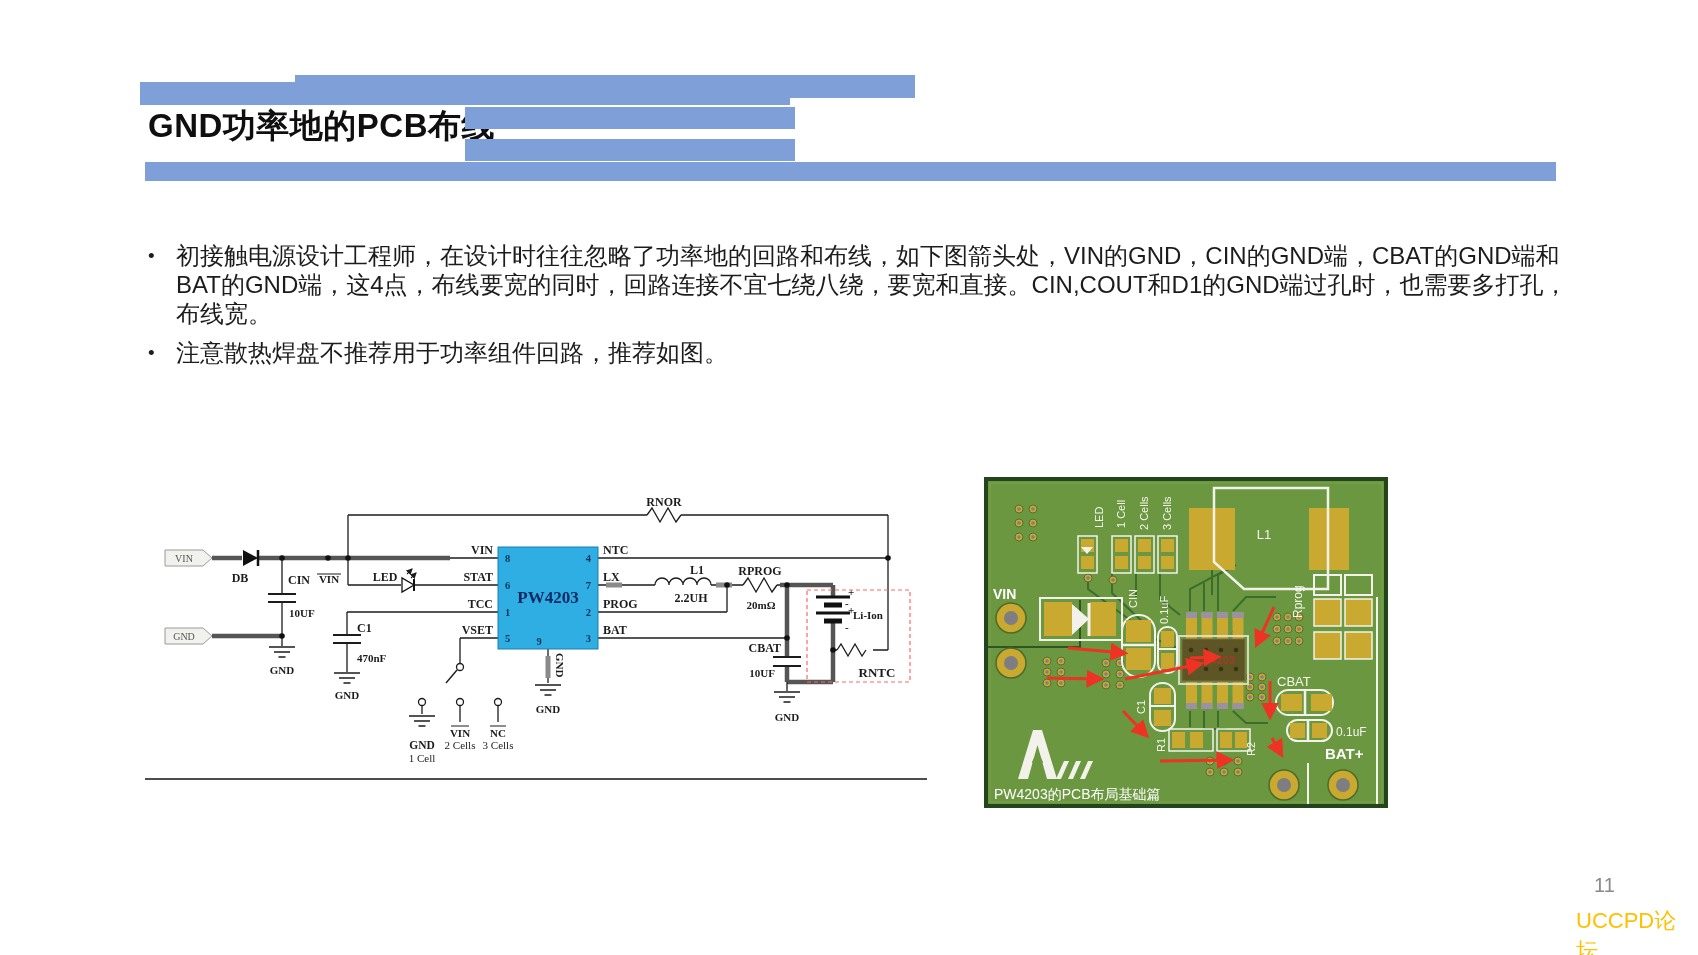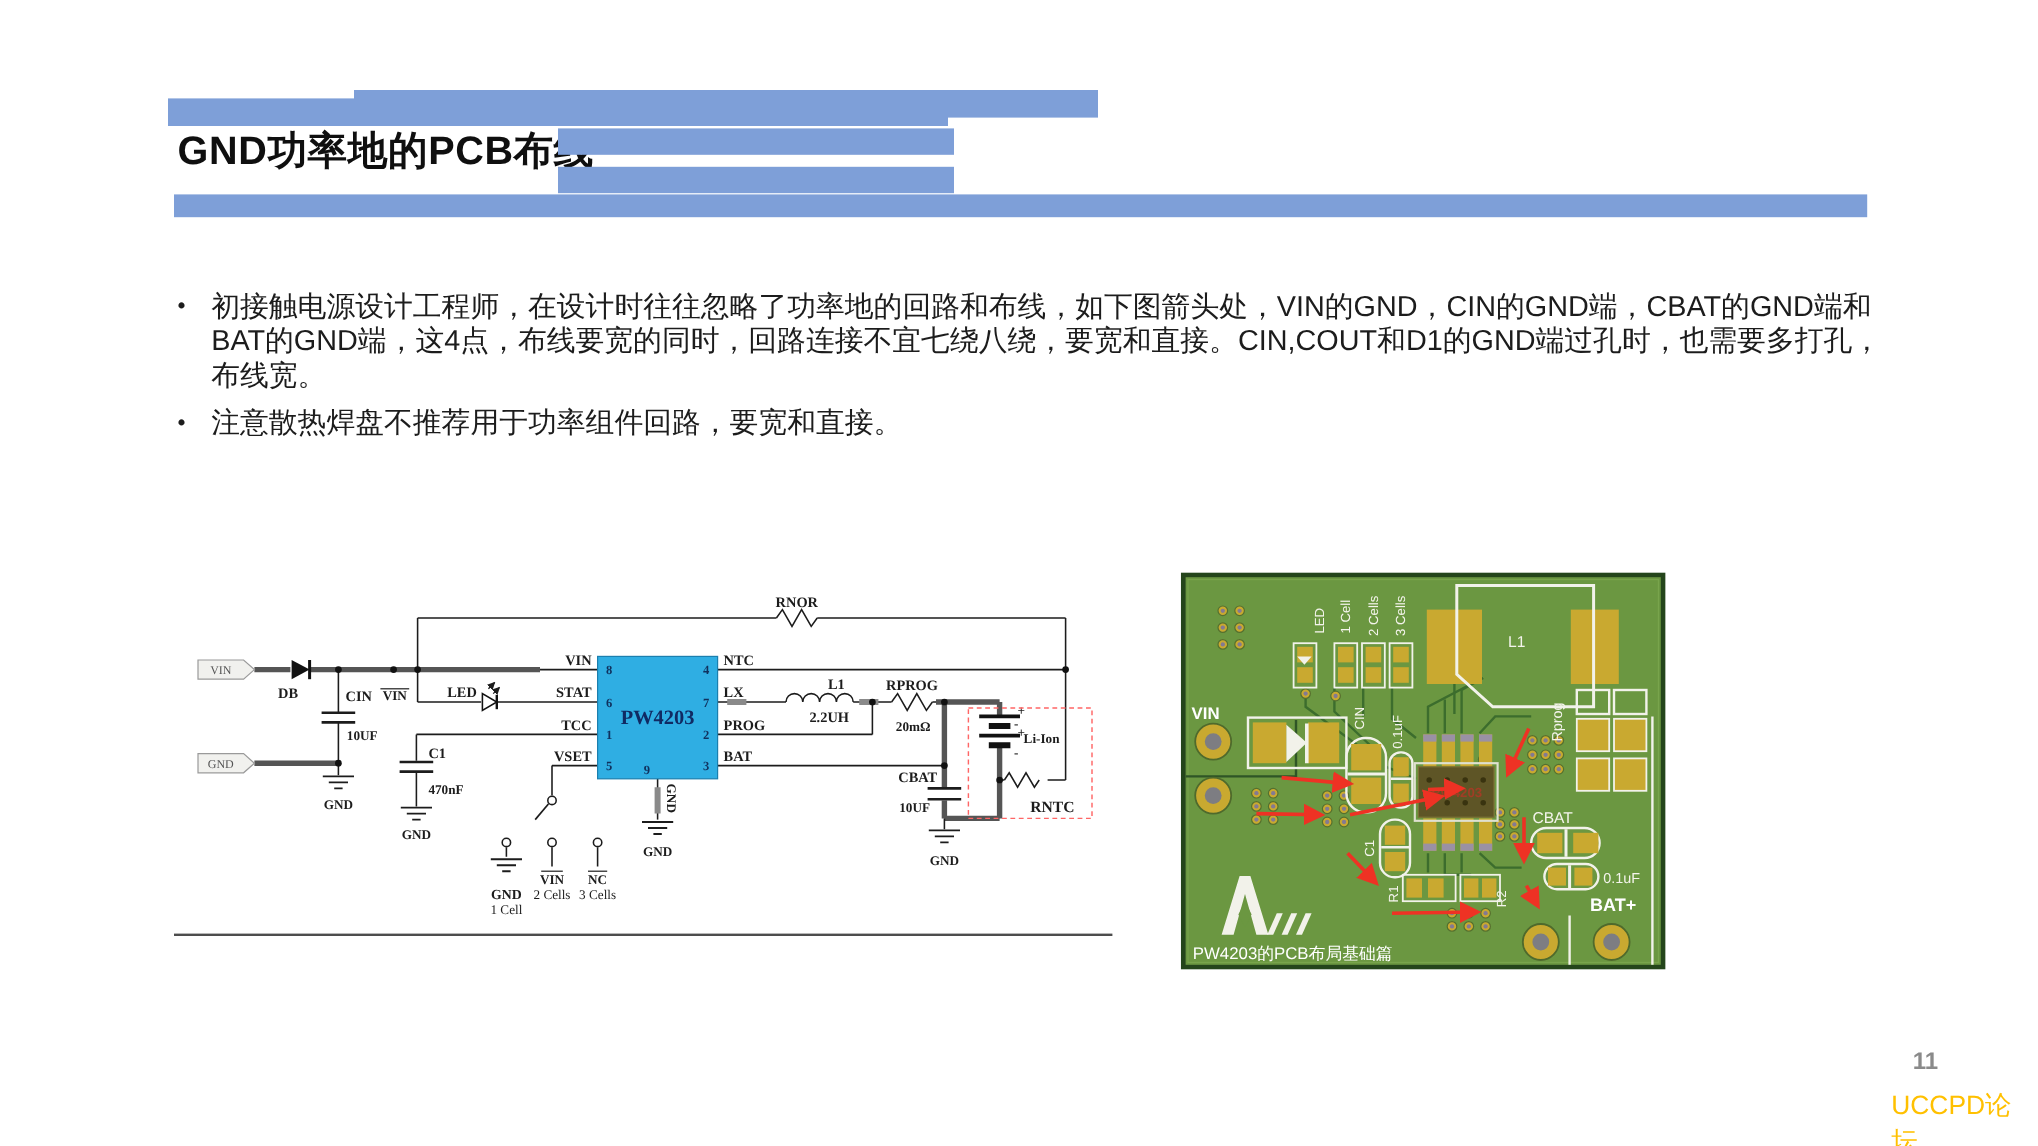--- a/index.html
+++ b/index.html
@@ -11,21 +11,21 @@
   .bar-side-1{left:465px;top:107px;width:330px;height:22px;}
   .bar-side-2{left:465px;top:139px;width:330px;height:22px;}
   .bar-full{left:145px;top:162px;width:1411px;height:19px;}
   .title{position:absolute;left:148px;top:104px;font-size:33px;font-weight:bold;color:#0f0f0f;letter-spacing:0.5px;}
   .bullets{position:absolute;left:148px;top:241px;width:1436px;font-size:24px;color:#1c1c1c;line-height:29px;}
   .bullet{display:flex;margin-bottom:10px;}
   .mark{width:28px;flex:none;font-size:19px;line-height:29px;}
   .btext{flex:1;}
   .schline{position:absolute;left:145px;top:778px;width:782px;height:2px;background:#4d4d4d;}
   .fig{position:absolute;}
-  .pagenum{position:absolute;left:1594px;top:874px;font-size:20px;color:#8a8a8a;font-weight:bold;}
+  .pagenum{position:absolute;left:1594px;top:874px;font-size:20px;color:#8a8a8a;}
   .watermark{position:absolute;left:1576px;top:906px;font-size:22px;color:#FFC000;}
   
   .s-lbl{font-family:"Liberation Serif",serif;font-size:12px;font-weight:bold;fill:#1c1c1c;}
   .s-val{font-family:"Liberation Serif",serif;font-size:11px;font-weight:bold;fill:#1c1c1c;}
   .s-pin{font-family:"Liberation Serif",serif;font-size:10.5px;font-weight:bold;fill:#10315e;}
   .s-chip{font-family:"Liberation Serif",serif;font-size:17px;font-weight:bold;fill:#102a63;}
   .s-tag{font-family:"Liberation Serif",serif;font-size:10px;fill:#555;}
   .wire{stroke:#1c1c1c;stroke-width:1.3;fill:none;}
   .thick{stroke:#555;stroke-width:4.5;fill:none;}
   .blob{stroke:#8a8a8a;stroke-width:5;fill:none;}
@@ -56,21 +56,21 @@
   <div class="bar bar-side-2"></div>
   <div class="bar bar-full"></div>
 
   <div class="bullets">
     <div class="bullet">
       <span class="mark">•</span>
       <span class="btext">初接触电源设计工程师，在设计时往往忽略了功率地的回路和布线，如下图箭头处，VIN的GND，CIN的GND端，CBAT的GND端和BAT的GND端，这4点，布线要宽的同时，回路连接不宜七绕八绕，要宽和直接。CIN,COUT和D1的GND端过孔时，也需要多打孔，布线宽。</span>
     </div>
     <div class="bullet">
       <span class="mark">•</span>
-      <span class="btext">注意散热焊盘不推荐用于功率组件回路，要宽和直接。</span>
+      <span class="btext">注意散热焊盘不推荐用于功率组件回路，推荐如图。</span>
     </div>
   </div>
 
   <svg class="fig" style="left:145px;top:440px;" width="770" height="335" viewBox="0 0 770 335">
     <defs>
       <path id="earth" d="M-13,0 H13 M-8,5 H8 M-3.5,10 H3.5" stroke="#1c1c1c" stroke-width="1.6"></path>
       <marker id="ledarr" markerWidth="6" markerHeight="6" refX="5" refY="3" orient="auto">
         <path d="M0,0 L6,3 L0,6 Z" fill="#1c1c1c"></path>
       </marker>
     </defs>

